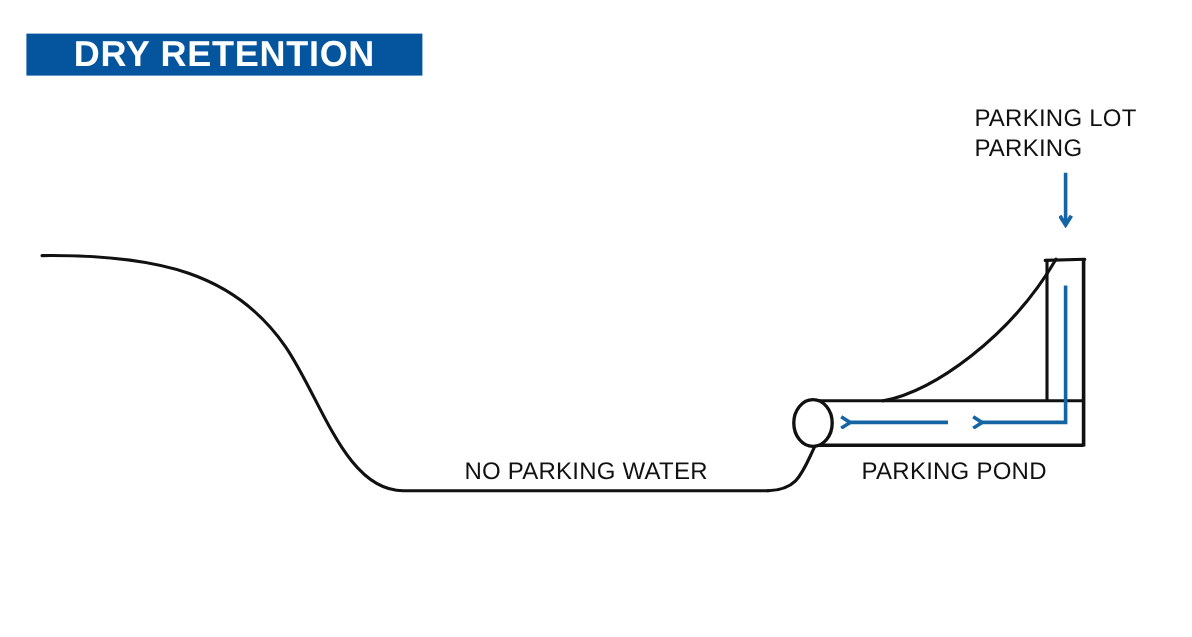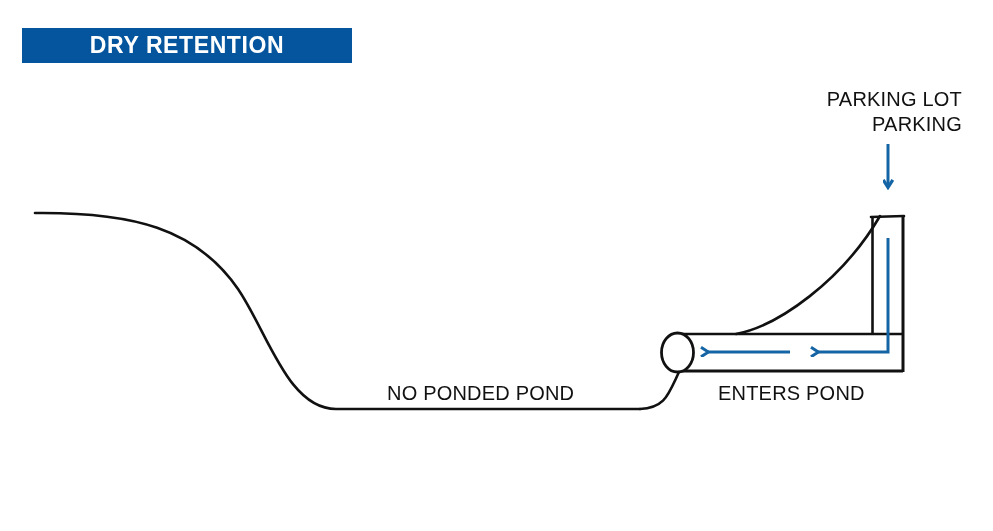--- a/index.html
+++ b/index.html
@@ -32,39 +32,39 @@
     width: 330px;
     height: 35px;
     background: #05559E;
     display: flex;
     align-items: center;
     justify-content: center;
   }
   .banner-text {
     color: #ffffff;
     font-family: "Liberation Sans", sans-serif;
-    font-size: 23px;
+    font-size: 30px;
     font-weight: bold;
     letter-spacing: 0.6px;
     white-space: nowrap;
   }
   .diagram-label {
     position: absolute;
     font-family: "Liberation Sans", sans-serif;
     font-size: 20px;
     font-weight: normal;
     color: #111111;
     letter-spacing: 0.2px;
     white-space: nowrap;
   }
   .label-parking {
     left: 812px;
     top: 87px;
     width: 150px;
-    text-align: right;
+    text-align: left;
     line-height: 25px;
   }
   .label-no-ponded {
     left: 387px;
     top: 382px;
   }
   .label-enters-pond {
     left: 718px;
     top: 382px;
   }
@@ -114,17 +114,17 @@
 
   <div class="banner">
     <span class="banner-text">DRY RETENTION</span>
   </div>
 
   <div class="diagram-label label-parking">
     <div>PARKING LOT</div>
     <div>PARKING</div>
   </div>
 
-  <div class="diagram-label label-no-ponded">NO PONDED POND</div>
+  <div class="diagram-label label-no-ponded">NO PARKING WATER</div>
 
-  <div class="diagram-label label-enters-pond">ENTERS POND</div>
+  <div class="diagram-label label-enters-pond">PARKING POND</div>
 
 </div>
 
 </body></html>

